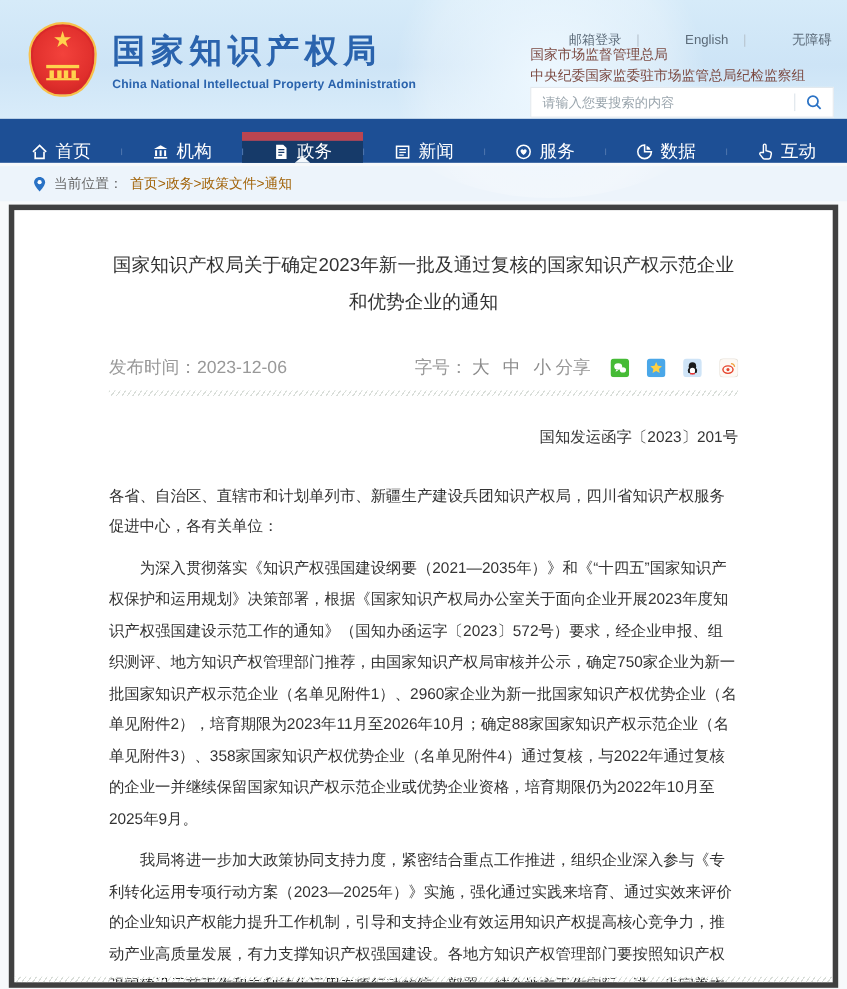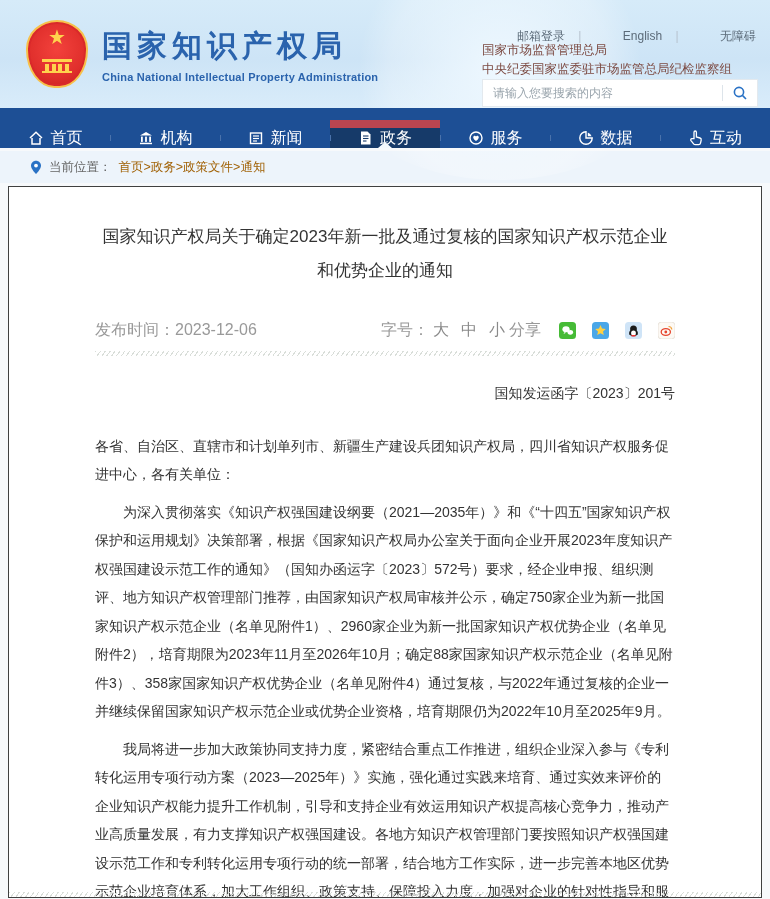--- a/index.html
+++ b/index.html
@@ -53,21 +53,21 @@
     border-bottom:6px solid #f3f8fc; }
   .nav-item svg { display:block; }
 
   
   .breadcrumb { height:32px; margin-top:3px; background:#edf4fb; display:flex; align-items:center;
     padding-left:30px; font-size:12.5px; color:#666; gap:7px; }
   .breadcrumb .path { color:#a16207; }
 
   
   .card { position:relative; margin:3px 8px 0 8px; height:712px; background:#fff;
-    border:1px solid #404040; overflow:hidden; padding:0 86px; }
+    border:5px solid #404040; overflow:hidden; padding:0 86px; }
   .doc-title { margin:33px auto 0 auto; max-width:566px; text-align:center;
     font-size:17px; font-weight:400; color:#333; line-height:34px; }
   .meta { display:flex; justify-content:space-between; align-items:center; margin-top:32px;
     font-size:16px; color:#999; }
   .meta-left { color:#999; }
   .meta-right { display:flex; align-items:center; gap:4px; }
   .fs-group { display:flex; gap:12px; }
   .fs-group span { cursor:pointer; color:#8a8a8a; }
   .share-row { display:flex; align-items:center; gap:16px; margin-left:14px; }
   .share-row svg { display:block; cursor:pointer; }
@@ -136,39 +136,39 @@
   <div class="nav-item">
     <svg width="16" height="16" viewBox="0 0 16 16">
       <path d="M2 5.5 L8 2 L14 5.5 Z" fill="#fff"></path>
       <rect x="3" y="6.6" width="1.8" height="5.3" fill="#fff"></rect>
       <rect x="7.1" y="6.6" width="1.8" height="5.3" fill="#fff"></rect>
       <rect x="11.2" y="6.6" width="1.8" height="5.3" fill="#fff"></rect>
       <rect x="2" y="12.7" width="12" height="1.5" fill="#fff"></rect>
     </svg>
     <span>机构</span>
   </div>
-  <div class="nav-item">
-    <svg width="16" height="16" viewBox="0 0 16 16">
-      <rect x="2.5" y="3" width="11" height="10.5" fill="none" stroke="#fff" stroke-width="1.4"></rect>
-      <line x1="5" y1="6" x2="11" y2="6" stroke="#fff" stroke-width="1.2"></line>
-      <line x1="5" y1="8.5" x2="11" y2="8.5" stroke="#fff" stroke-width="1.2"></line>
-      <line x1="5" y1="11" x2="9" y2="11" stroke="#fff" stroke-width="1.2"></line>
-    </svg>
-    <span>新闻</span>
-  </div>
   <div class="nav-item active">
     <div class="redbar"></div>
     <svg width="15" height="16" viewBox="0 0 15 16">
       <path d="M3 1.5 H9.5 L12.5 4.5 V14.5 H3 Z" fill="#fff"></path>
       <line x1="5" y1="6" x2="10.5" y2="6" stroke="#163a69" stroke-width="1.1"></line>
       <line x1="5" y1="8.5" x2="10.5" y2="8.5" stroke="#163a69" stroke-width="1.1"></line>
       <line x1="5" y1="11" x2="8.5" y2="11" stroke="#163a69" stroke-width="1.1"></line>
     </svg>
     <span>政务</span>
     <div class="tri"></div>
+  </div>
+  <div class="nav-item">
+    <svg width="16" height="16" viewBox="0 0 16 16">
+      <rect x="2.5" y="3" width="11" height="10.5" fill="none" stroke="#fff" stroke-width="1.4"></rect>
+      <line x1="5" y1="6" x2="11" y2="6" stroke="#fff" stroke-width="1.2"></line>
+      <line x1="5" y1="8.5" x2="11" y2="8.5" stroke="#fff" stroke-width="1.2"></line>
+      <line x1="5" y1="11" x2="9" y2="11" stroke="#fff" stroke-width="1.2"></line>
+    </svg>
+    <span>新闻</span>
   </div>
   <div class="nav-item">
     <svg width="16" height="16" viewBox="0 0 16 16">
       <circle cx="8" cy="8" r="6" fill="none" stroke="#fff" stroke-width="1.4"></circle>
       <path d="M8 11 C5.4 9 4.6 7.4 5.6 6.2 C6.4 5.3 7.6 5.7 8 6.6 C8.4 5.7 9.6 5.3 10.4 6.2 C11.4 7.4 10.6 9 8 11 Z" fill="#fff"></path>
     </svg>
     <span>服务</span>
   </div>
   <div class="nav-item">
     <svg width="16" height="16" viewBox="0 0 16 16">

